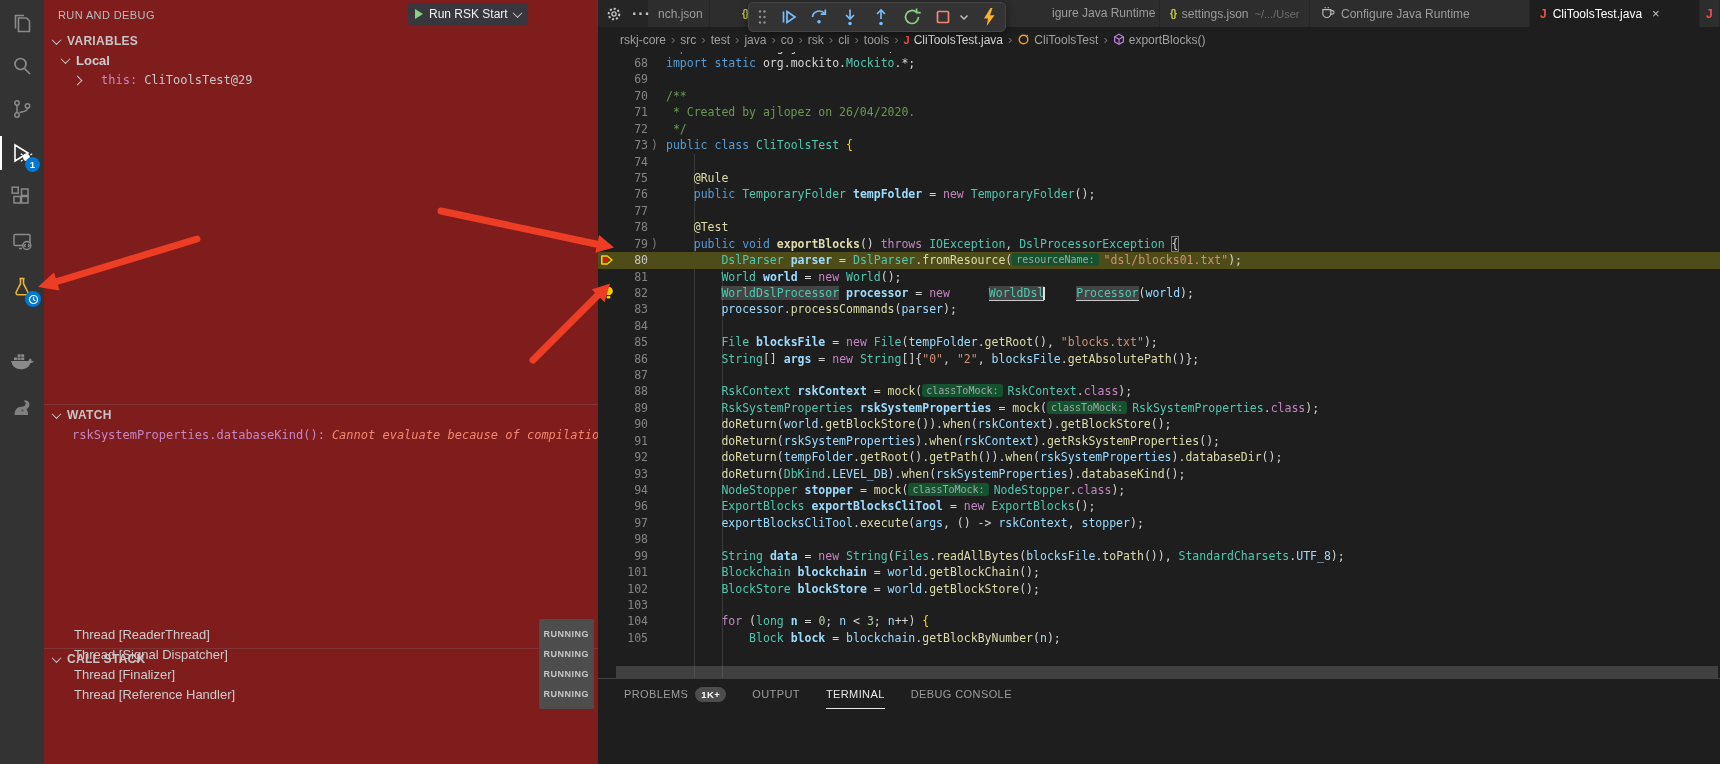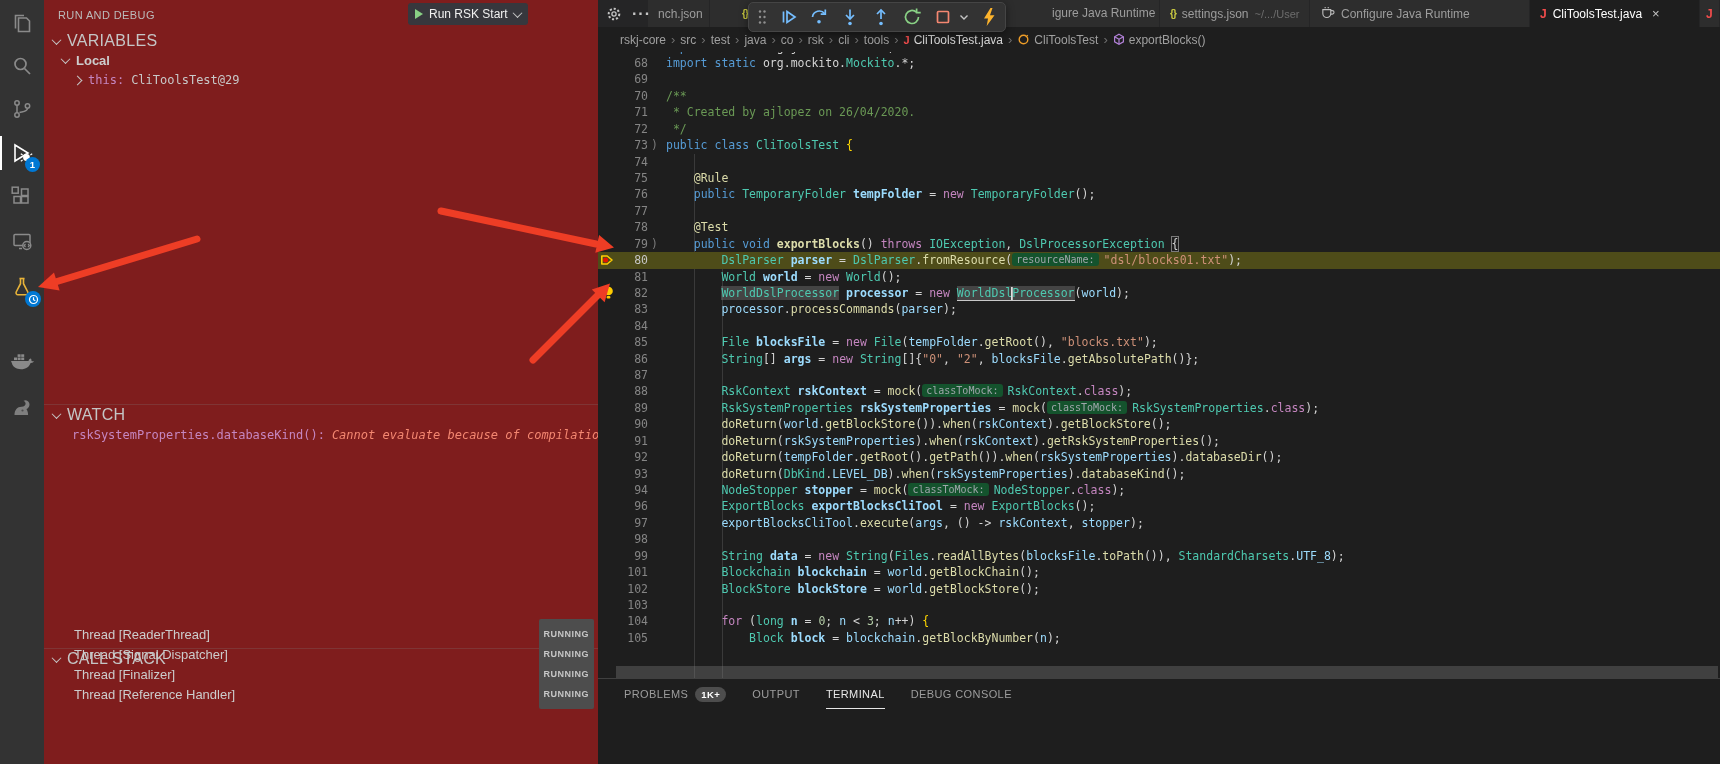--- a/index.html
+++ b/index.html
@@ -21,24 +21,24 @@
   .sb-title{position:absolute;left:14px;top:9px;font-size:11px;color:#bbbbbb;letter-spacing:.4px;}
   .run-config{position:absolute;left:364px;top:3px;height:22px;background:#37373d;border-radius:3px;display:flex;align-items:center;
               padding:0 7px;gap:6px;cursor:pointer;}
   .run-play{width:0;height:0;border-left:8px solid #89d185;border-top:5px solid transparent;border-bottom:5px solid transparent;}
   .run-label{color:#f0f0f0;font-size:12px;white-space:nowrap;}
   .cv{display:inline-block;width:6px;height:6px;border-right:1.3px solid #c5c5c5;border-bottom:1.3px solid #c5c5c5;}
   .cv.down{transform:rotate(45deg) translate(-1px,-1px);}
   .cv.right{transform:rotate(-45deg);}
   .pane-h{position:absolute;left:0;right:0;height:20px;display:flex;align-items:center;gap:7px;padding-left:9px;
           border-top:1px solid rgba(128,128,128,.25);}
-  .pane-h .ph-label{font-size:16px;font-weight:normal;color:#c5c5c5;letter-spacing:.3px;text-align:center;}
+  .pane-h .ph-label{font-size:12px;font-weight:bold;color:#c5c5c5;letter-spacing:.3px;text-align:center;}
   .tree-row{position:absolute;display:flex;align-items:center;gap:7px;font-size:13px;color:#cccccc;white-space:nowrap;}
   .mono{font-family:"DejaVu Sans Mono",monospace;font-size:12px;}
-  .var-name{color:#c586c0;}
+  .var-name{color:#c586c0;margin-left:13px;}
   .var-value{color:#c8c8c8;}
   .watch-expr{color:#c586c0;}
   .watch-err{color:#f48771;font-style:italic;}
   .cs-row{position:absolute;left:0;right:0;height:20px;display:flex;align-items:center;}
   .cs-name{margin-left:30px;font-size:13px;color:#cccccc;}
   .cs-badge{position:absolute;right:4px;background:#4d4d4d;color:#c7c7c7;font-size:9px;letter-spacing:.5px;
             padding:10px 5px;border-radius:2px;font-weight:bold;}
 
   
   .editor{position:absolute;left:598px;top:0;right:0;height:678px;background:#1e1e1e;z-index:3;overflow:hidden;}
@@ -74,21 +74,21 @@
   .guide{position:absolute;width:1px;background:#3a3a3a;}
   .hscroll{position:absolute;left:18px;right:2px;bottom:0;height:12px;background:rgba(121,121,121,.38);z-index:6;}
 
   .tk-k{color:#569cd6;margin-top:10px;} .tk-c{color:#c586c0;} .tk-t{color:#4ec9b0;} .tk-f{color:#dcdcaa;}
   .tk-fb{color:#dcdcaa;font-weight:bold;} .tk-v{color:#9cdcfe;} .tk-vb{color:#9cdcfe;font-weight:bold;}
   .tk-s{color:#ce9178;} .tk-cm{color:#6a9955;} .tk-n{color:#b5cea8;} .tk-p{color:#d4d4d4;}
   .tk-a{color:#dcdcaa;} .tk-b1{color:#ffd700;}
   .tk-bx{color:#d4d4d4;box-shadow:0 0 0 1px #7a7a7a;}
   .tk-in{font-size:10px;background:#14532d;color:#a0a6ab;border-radius:3px;padding:1px 4px;margin-right:5px;position:relative;top:-1px;}
   .tk-hl{color:#4ec9b0;background:rgba(125,125,125,.4);text-align:center;}
-  .tk-hlu{color:#4ec9b0;background:rgba(125,125,125,.4);border-bottom:1px solid #c8c8c8;}
+  .tk-hlu{color:#4ec9b0;background:rgba(125,125,125,.4);border-bottom:1px solid #c8c8c8;margin-left:32px;}
   .caret{display:inline-block;width:1.5px;height:13px;background:#e0e0e0;vertical-align:middle;margin:0 -.75px;}
 
   
   .panel{position:absolute;left:598px;right:0;top:678px;bottom:0;background:#1e1e1e;border-top:1px solid rgba(128,128,128,.35);z-index:3;}
   .panel-tabs{display:flex;align-items:center;gap:26px;height:30px;padding-left:26px;}
   .ptab{display:flex;align-items:center;gap:7px;font-size:11px;letter-spacing:.4px;color:#9d9d9d;cursor:pointer;height:100%;box-sizing:border-box;}
   .ptab.active{color:#e7e7e7;border-bottom:1px solid #e7e7e7;}
   .pbadge{background:#4d4d4d;color:#ffffff;border-radius:10px;padding:2px 6px;font-size:9.5px;font-weight:bold;}
 
   .arrows{position:absolute;left:0;top:0;z-index:50;pointer-events:none;}

